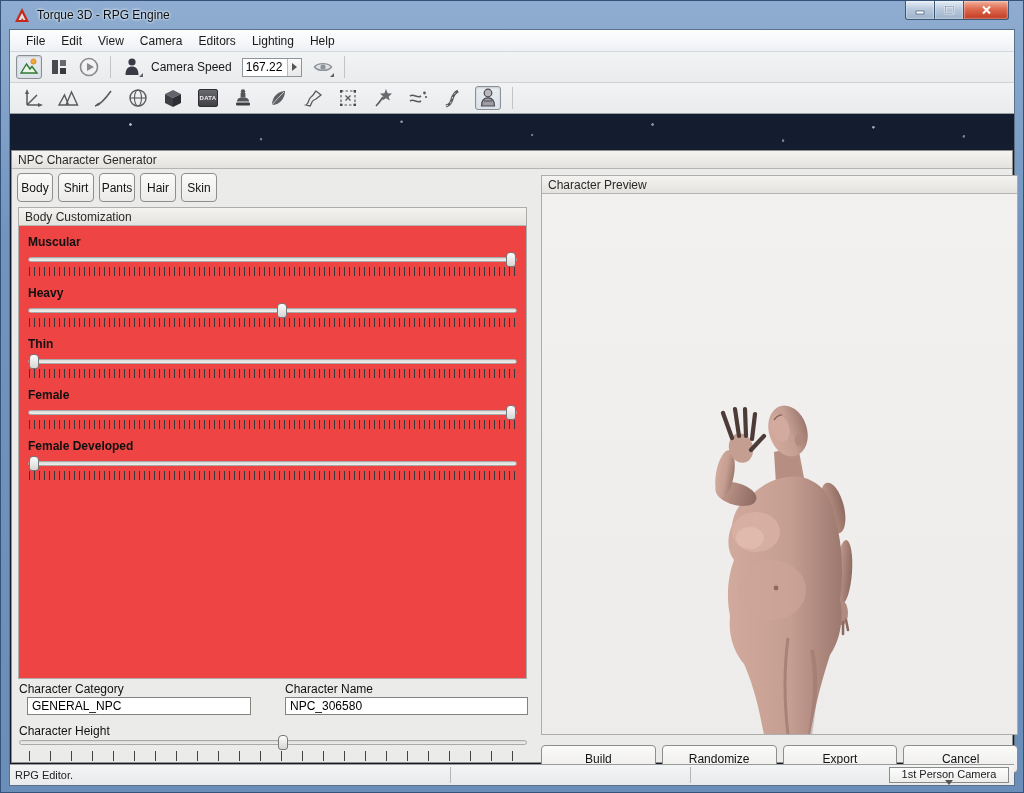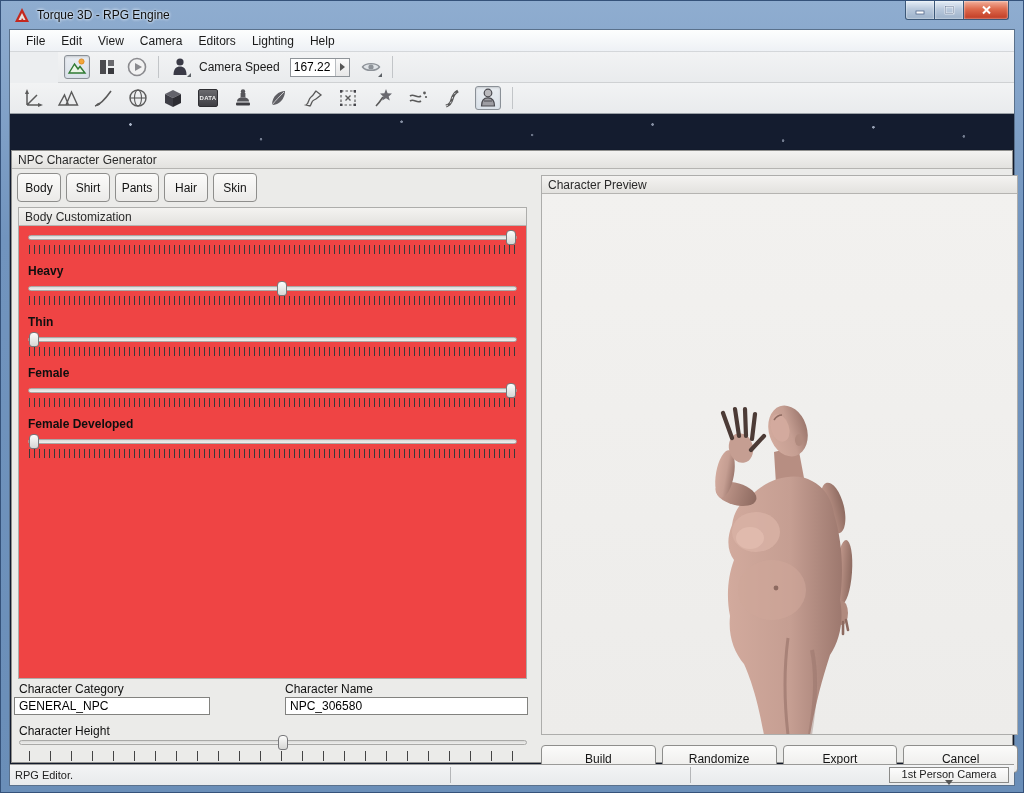--- a/index.html
+++ b/index.html
@@ -26,21 +26,21 @@
 
   
   .chrome { display:flex; flex-direction:column; height:757px; background:#eceef0;
     border:1px solid #5a718c;justify-content:center; }
 
   .menubar { height:22px; display:flex; align-items:center;
     background:linear-gradient(#fdfefe,#eef1f5); border-bottom:1px solid #d4d7da; padding-left:8px; }
   .menu-item { padding:2px 8px; cursor:default; }
 
   .toolbar1 { height:31px; display:flex; align-items:center; gap:4px;
-    background:linear-gradient(#f2f3f4,#e9ebed); border-bottom:1px solid #cfd1d3; padding:0 6px;margin-left:48px; }
+    background:linear-gradient(#f2f3f4,#e9ebed); border-bottom:1px solid #cfd1d3; padding:0 6px; }
   .toolbar2 { height:31px; display:flex; align-items:center; gap:9px;
     background:linear-gradient(#f2f3f4,#e9ebed); border-bottom:1px solid #9aa0a6; padding:0 10px; }
 
   .tool-btn { position:relative; width:26px; height:24px; display:flex; align-items:center;
     justify-content:center; border:1px solid transparent; border-radius:3px; }
   .tool-btn.active { border-color:#8a9097; background:linear-gradient(#e9edf2,#dbe2ea);
     box-shadow:inset 0 1px 2px rgba(0,0,0,.15); }
   .tb-sep { width:1px; height:22px; background:#c2c5c8; margin:0 4px; }
   .corner-caret { position:absolute; right:1px; bottom:1px; width:0; height:0;
     border-left:4px solid transparent; border-bottom:4px solid #5c6166; }
@@ -76,21 +76,21 @@
   .main { flex:1; position:relative; background:#131b2d; }
   .npc-panel { position:absolute; inset:1px; background:#ebebe9; border:1px solid #8f8f8d; }
 
   .strip-header { height:18px; background:linear-gradient(#f4f3f1,#e3e2df);
     border-bottom:1px solid #b5b4b1; display:flex; align-items:center; padding-left:6px;
     color:#2a2a2a; }
 
   .tab-row { position:absolute; left:5px; top:22px; display:flex; gap:5px; }
   .btn { background:linear-gradient(#fbfbfa,#ebeae8); border:1px solid #8e8e8c; border-radius:4px;
     display:flex; align-items:center; justify-content:center; color:#141414; }
-  .tab-btn { width:44px; height:29px; }
+  .tab-btn { width:36px; height:29px; }
 
   .left-group { position:absolute; left:6px; top:56px; width:509px; height:472px;
     border:1px solid #adadab; background:#ef4444; }
   .sliders { padding:9px 9px 0 9px; }
   .s-row { margin-bottom:6px; }
   .s-label { font-weight:bold; height:14px; margin-bottom:8px; color:#0f0f0f; }
   .s-track { position:relative; height:5px; border:1px solid #a9a9a7; border-radius:3px;
     background:linear-gradient(#d9d9d7,#efefee); margin-bottom:5px; }
   .s-handle { position:absolute; top:-6px; width:10px; height:15px; transform:translateX(-50%);
     background:linear-gradient(#fcfcfb,#d6d6d4); border:1px solid #77777a;
@@ -333,20 +333,21 @@
               <span>Skin</span>
             </div>
         </div>
 
         <div class="left-group">
           <div class="strip-header">
             <span>Body Customization</span>
           </div>
           <div class="sliders">
             <div class="s-row">
+              <div class="s-label">Muscular</div>
               <div class="s-track">
                 <div class="s-handle" style="left: 99%;"></div>
               </div>
               <div class="s-ticks"></div>
             </div>
             <div class="s-row">
               <div class="s-label">Heavy</div>
               <div class="s-track">
                 <div class="s-handle" style="left: 52%;"></div>
               </div>
@@ -370,21 +371,21 @@
               <div class="s-label">Female Developed</div>
               <div class="s-track">
                 <div class="s-handle" style="left: 1%;"></div>
               </div>
               <div class="s-ticks"></div>
             </div>
           </div>
         </div>
 
         <div class="field-label" style="left:7px; top:531px">Character Category</div>
-        <input class="text-field" style="left: 2px; top: 546px; width: 196px;" value="GENERAL_NPC">
+        <input class="text-field" style="left: 15px; top: 546px; width: 224px;" value="GENERAL_NPC">
         <div class="field-label" style="left:273px; top:531px">Character Name</div>
         <input class="text-field" style="left: 273px; top: 546px; width: 243px;" value="NPC_306580">
 
         <div class="field-label" style="left:7px; top:573px">Character Height</div>
         <div class="s-track" style="position:absolute; left:7px; top:589px; width:508px">
           <div class="s-handle" style="left: 52%;"></div>
         </div>
         <div class="h-ticks" style="left:17px; top:600px; width:500px"></div>
 
         <div class="preview-group">

